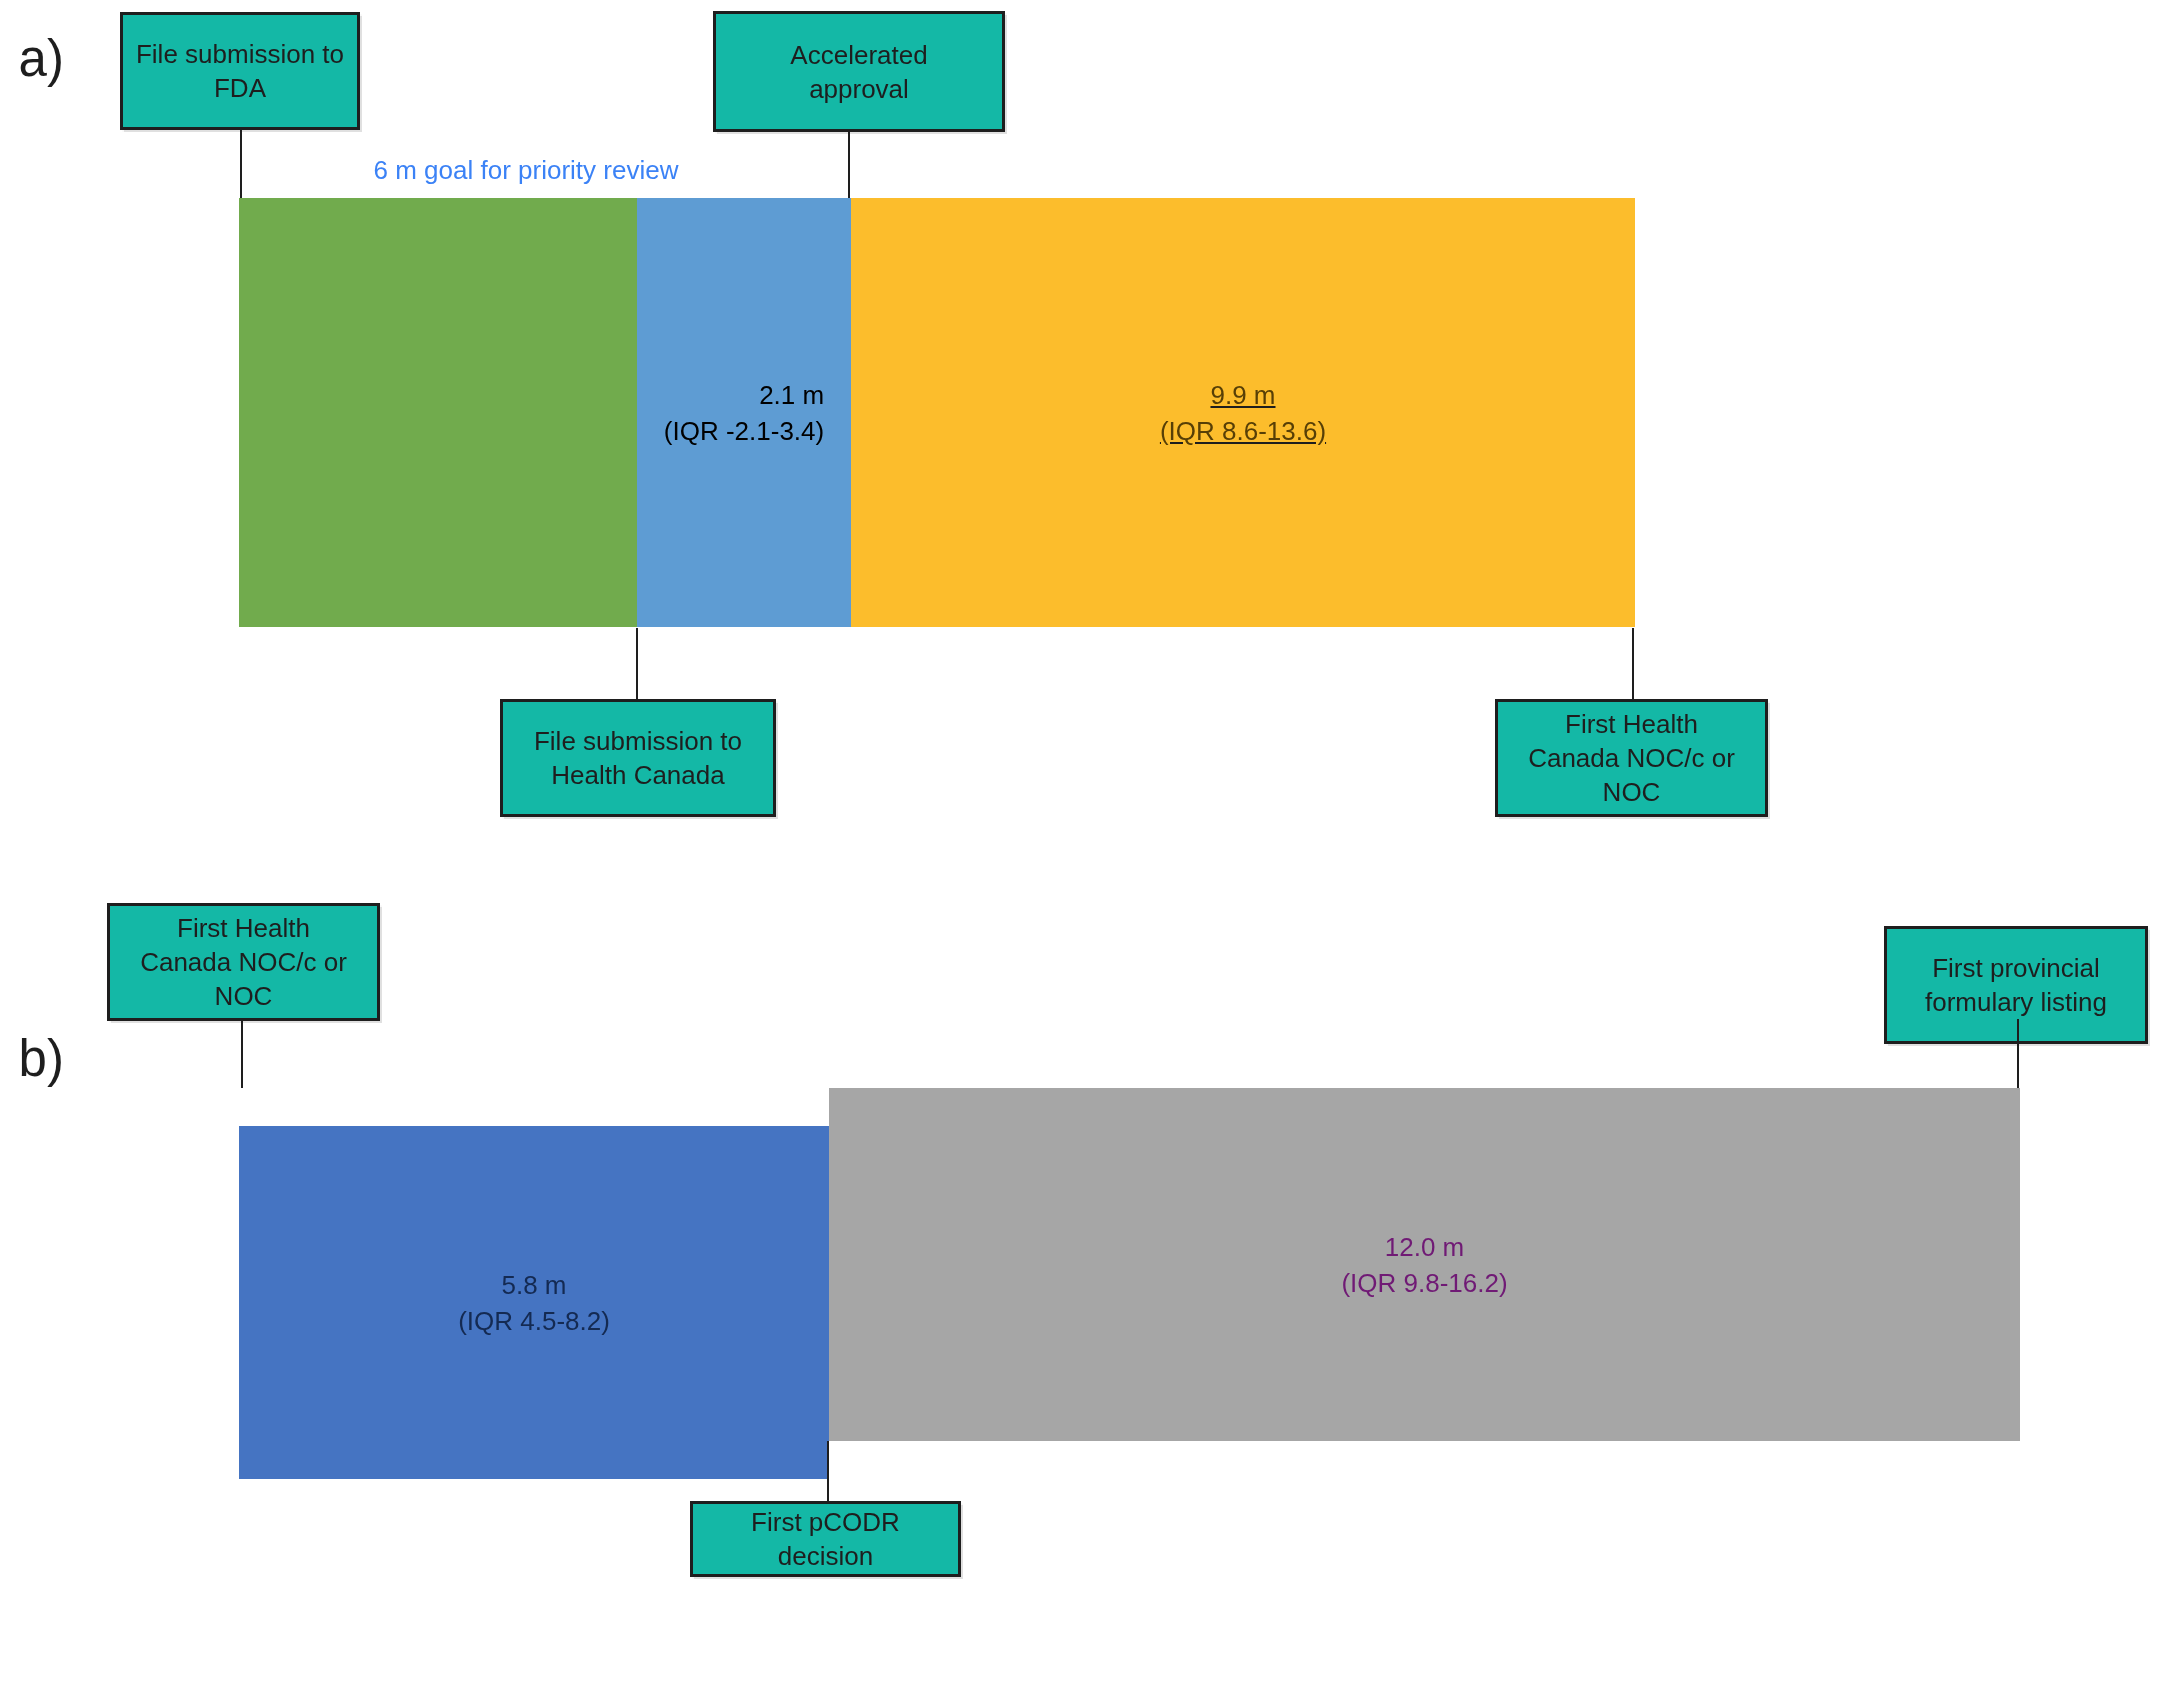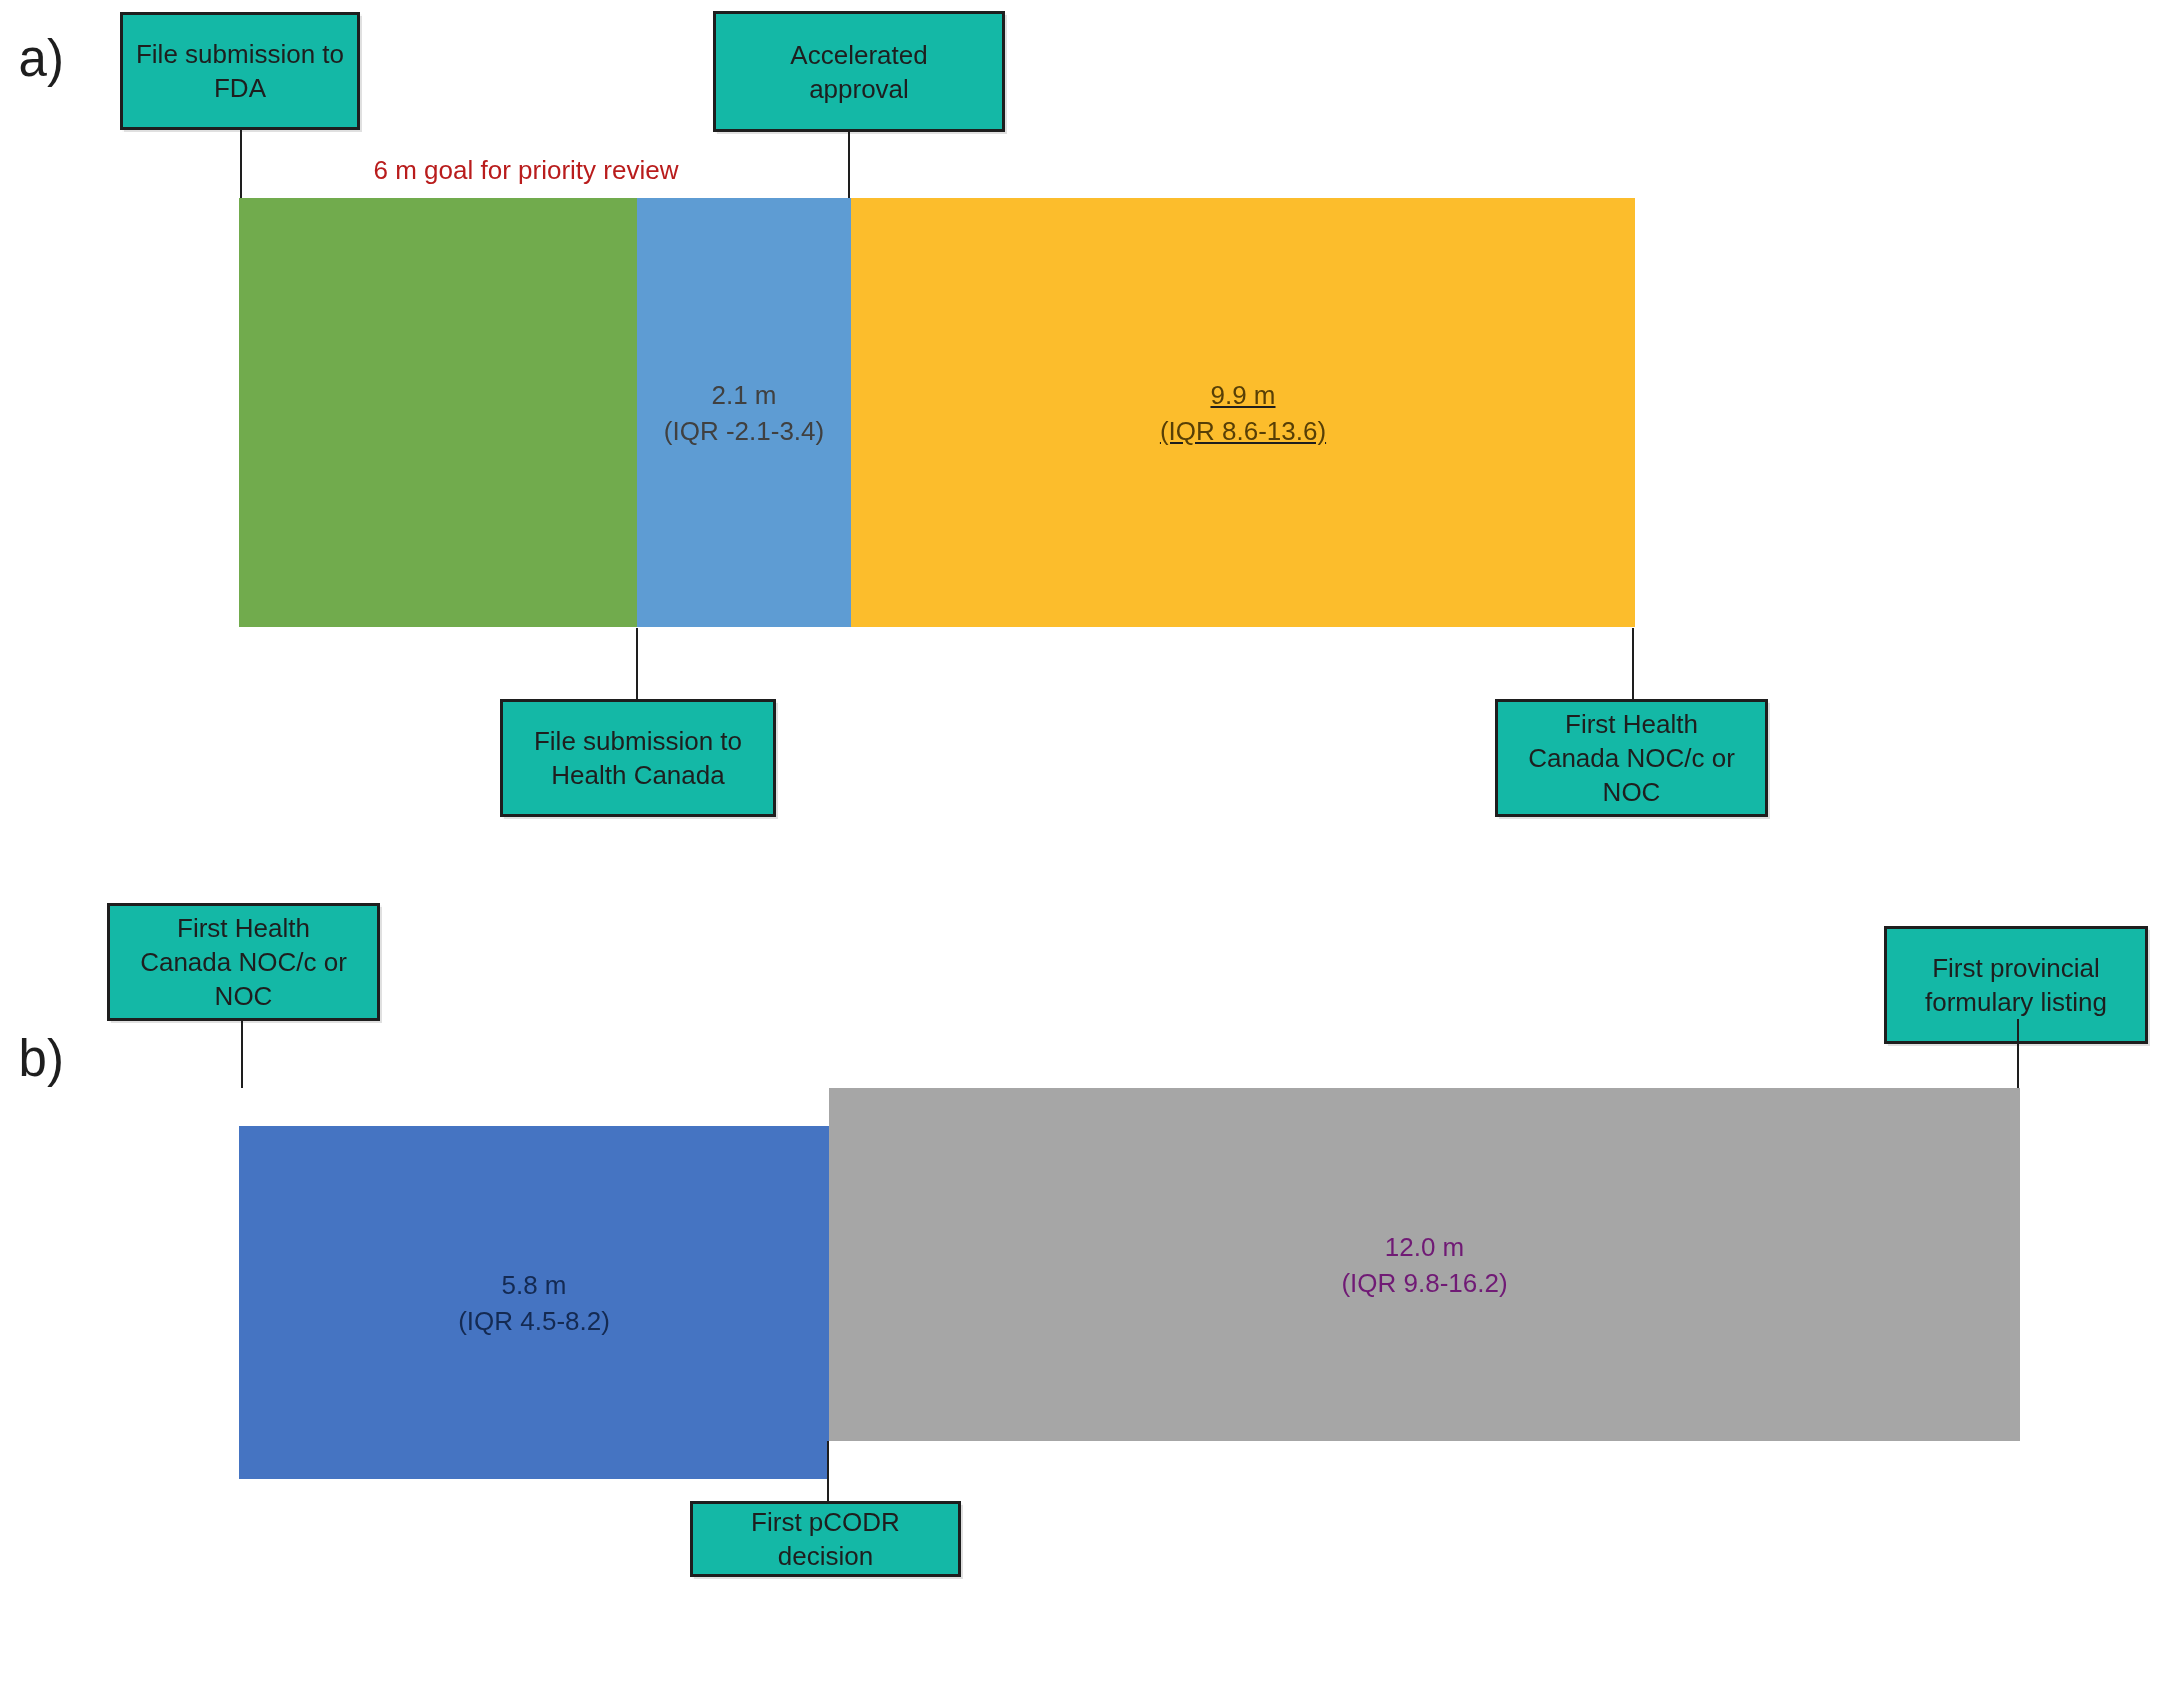--- a/index.html
+++ b/index.html
@@ -38,21 +38,21 @@
   }
   .bar-label{
     text-align:center;
     font-size:26px;line-height:36px;
     white-space:pre-line;
   }
   .goal-note{
     position:absolute;
     text-align:center;
     font-size:26px;
-    color:#b91c1c;
+    color:#3b82f6;
   }
 </style>
 </head>
 <body>
 
 <div id="figure">
 
   <div class="panel-letter" style="left:18.6px;top:29px;">a)</div>
 
   <div class="callout" style="left:120px;top:12.4px;width:240px;height:118px;">File submission to
@@ -62,21 +62,21 @@
 approval</div>
 
   <div class="goal-note" style="left:274px;top:155px;width:504px;">6 m goal for priority review</div>
 
   <div class="connector" style="left:240px;top:130px;height:68px;"></div>
   <div class="connector" style="left:848px;top:132px;height:67px;"></div>
 
   <div class="bar-seg" style="left: 239px; top: 198px; width: 398px; height: 429px; background: rgb(113, 171, 77);" title="FDA submission to Health Canada submission"></div>
 
   <div class="bar-seg" style="left: 637px; top: 198px; width: 214px; height: 429px; background: rgb(94, 156, 211);" title="Health Canada submission to accelerated approval">
-    <div class="bar-label" style="color: #404040;">2.1 m
+    <div class="bar-label" style="color: #000000; text-align: right;">2.1 m
 (IQR -2.1-3.4)</div>
   </div>
 
   <div class="bar-seg" style="left: 851px; top: 198px; width: 784px; height: 429px; background: rgb(252, 189, 44); text-decoration: underline;" title="Accelerated approval to first Health Canada NOC/c or NOC">
     <div class="bar-label" style="color: rgb(87, 63, 6);">9.9 m
 (IQR 8.6-13.6)</div>
   </div>
 
   <div class="connector" style="left:636px;top:628px;height:71px;"></div>
   <div class="connector" style="left:1632px;top:628px;height:71px;"></div>

